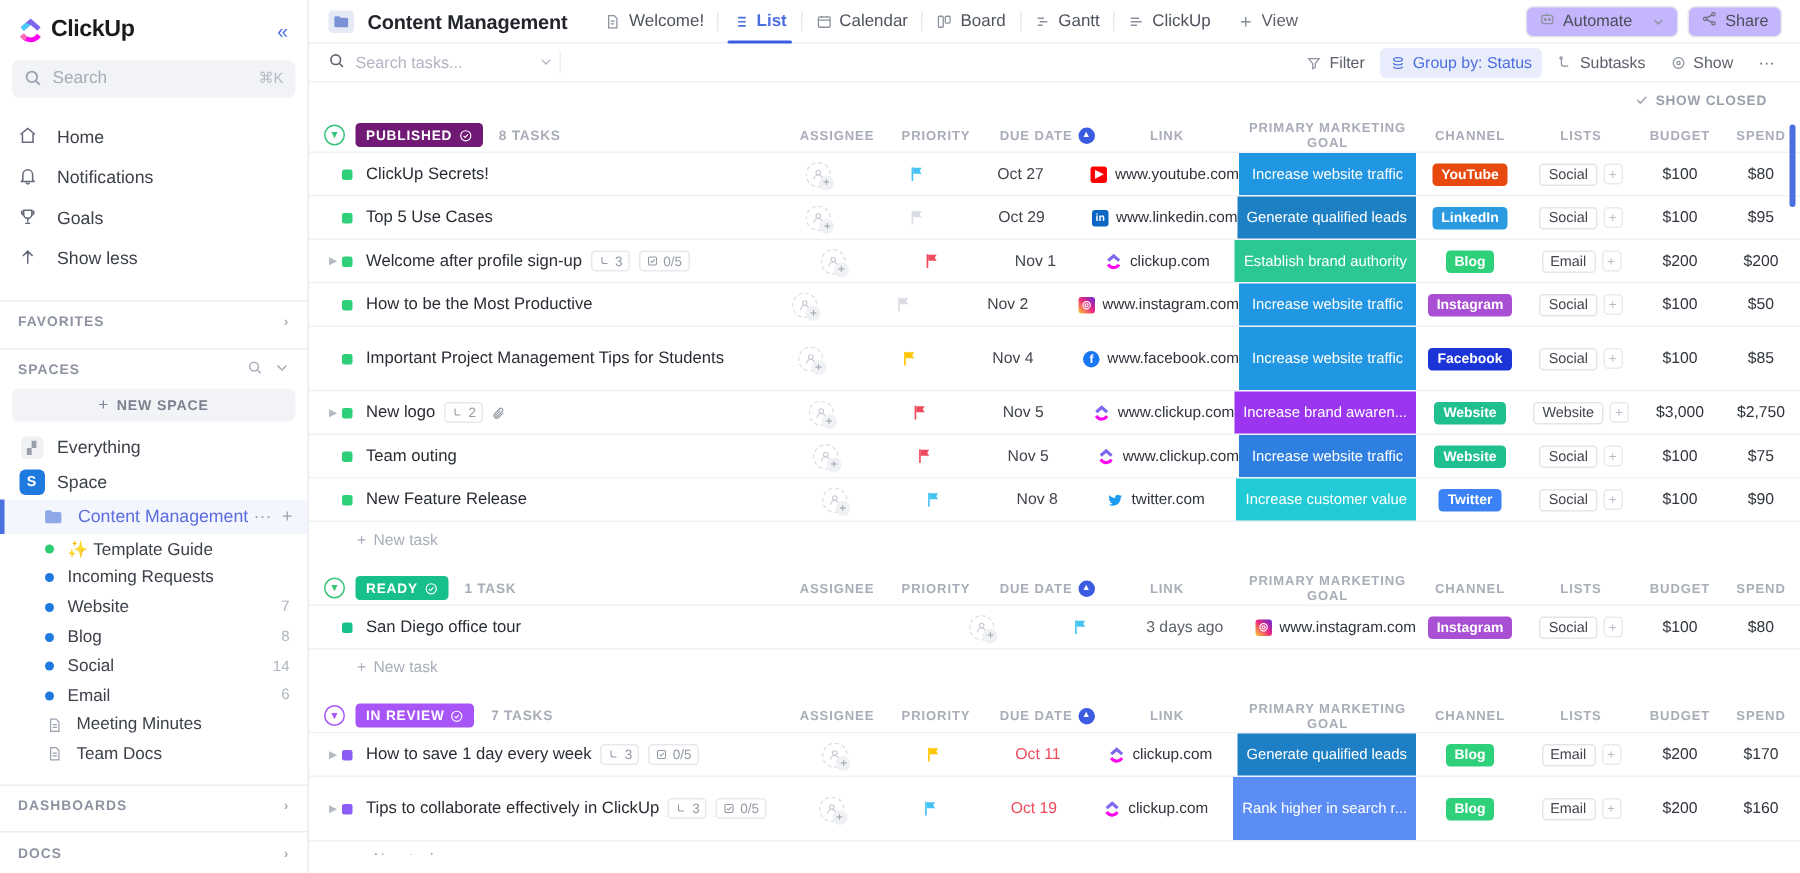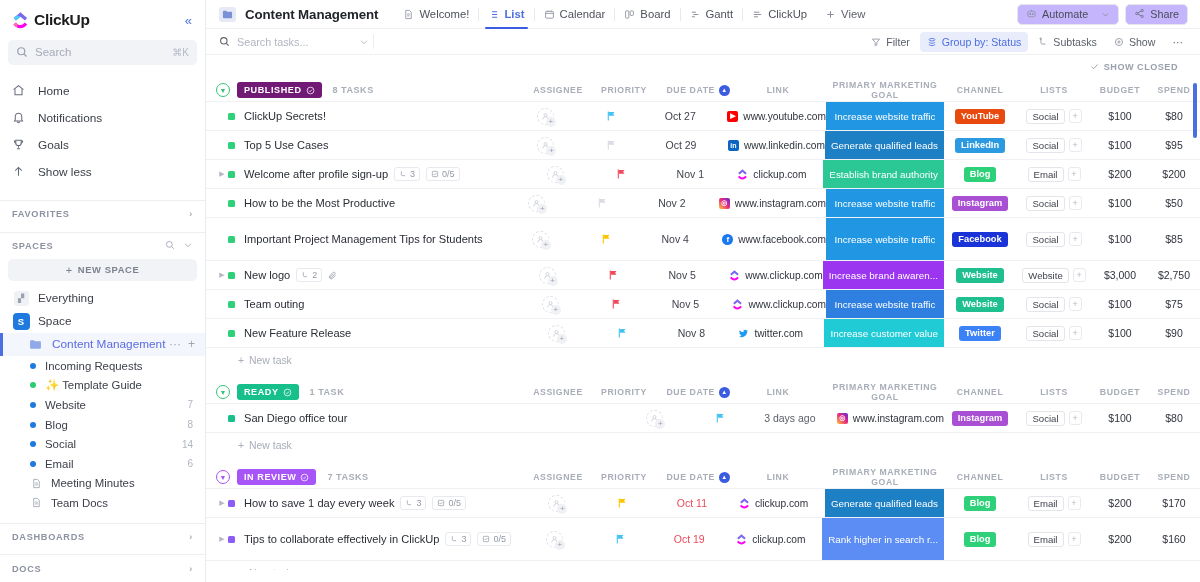--- a/index.html
+++ b/index.html
@@ -316,27 +316,27 @@
           </svg>
       </span>
       <span class="sp-lbl">Content Management</span>
       <span class="rt">
         <span>···</span>
         <span>+</span>
       </span>
     </div>
 
     <div class="lst-row">
+      <span class="dot" style="background:#2ecc71"></span>
+      <span class="lbl">✨ Template Guide</span>
+      <span class="cnt"></span>
+    </div>
+    <div class="lst-row">
       <span class="dot" style="background:#1f7ae0"></span>
       <span class="lbl">Incoming Requests</span>
-      <span class="cnt"></span>
-    </div>
-    <div class="lst-row">
-      <span class="dot" style="background:#2ecc71"></span>
-      <span class="lbl">✨ Template Guide</span>
       <span class="cnt"></span>
     </div>
     <div class="lst-row">
       <span class="dot" style="background:#1f7ae0"></span>
       <span class="lbl">Website</span>
       <span class="cnt">7</span>
     </div>
     <div class="lst-row">
       <span class="dot" style="background:#1f7ae0"></span>
       <span class="lbl">Blog</span>

